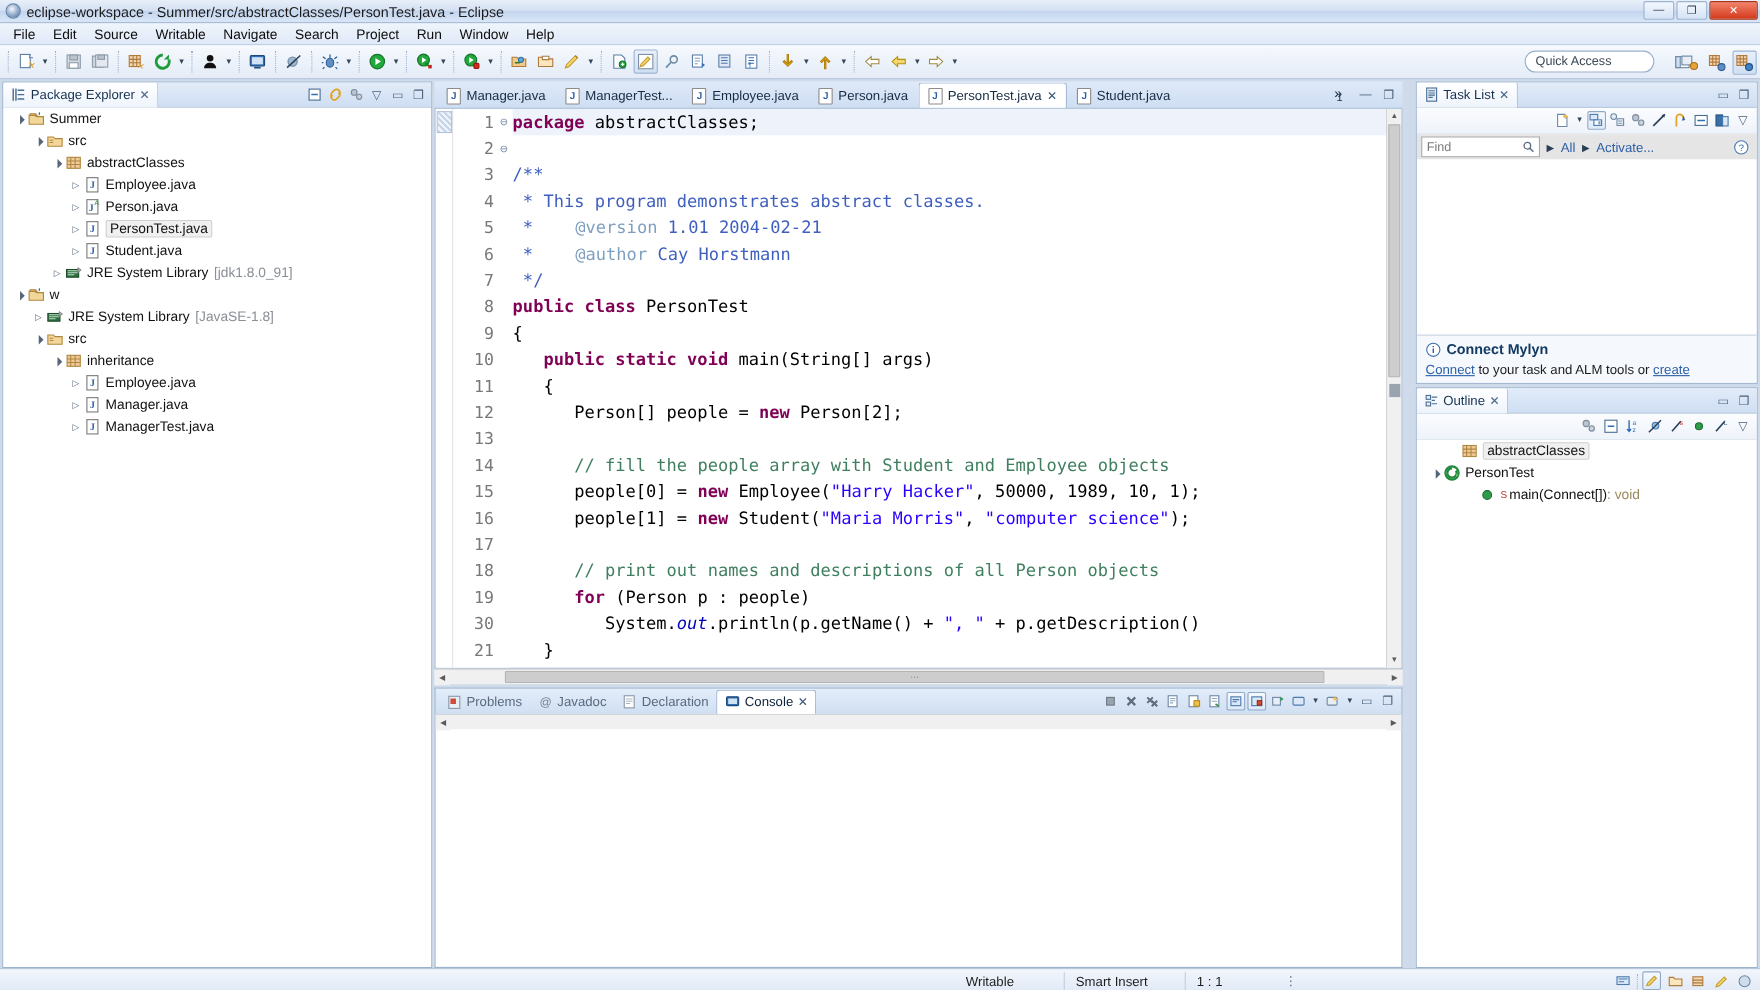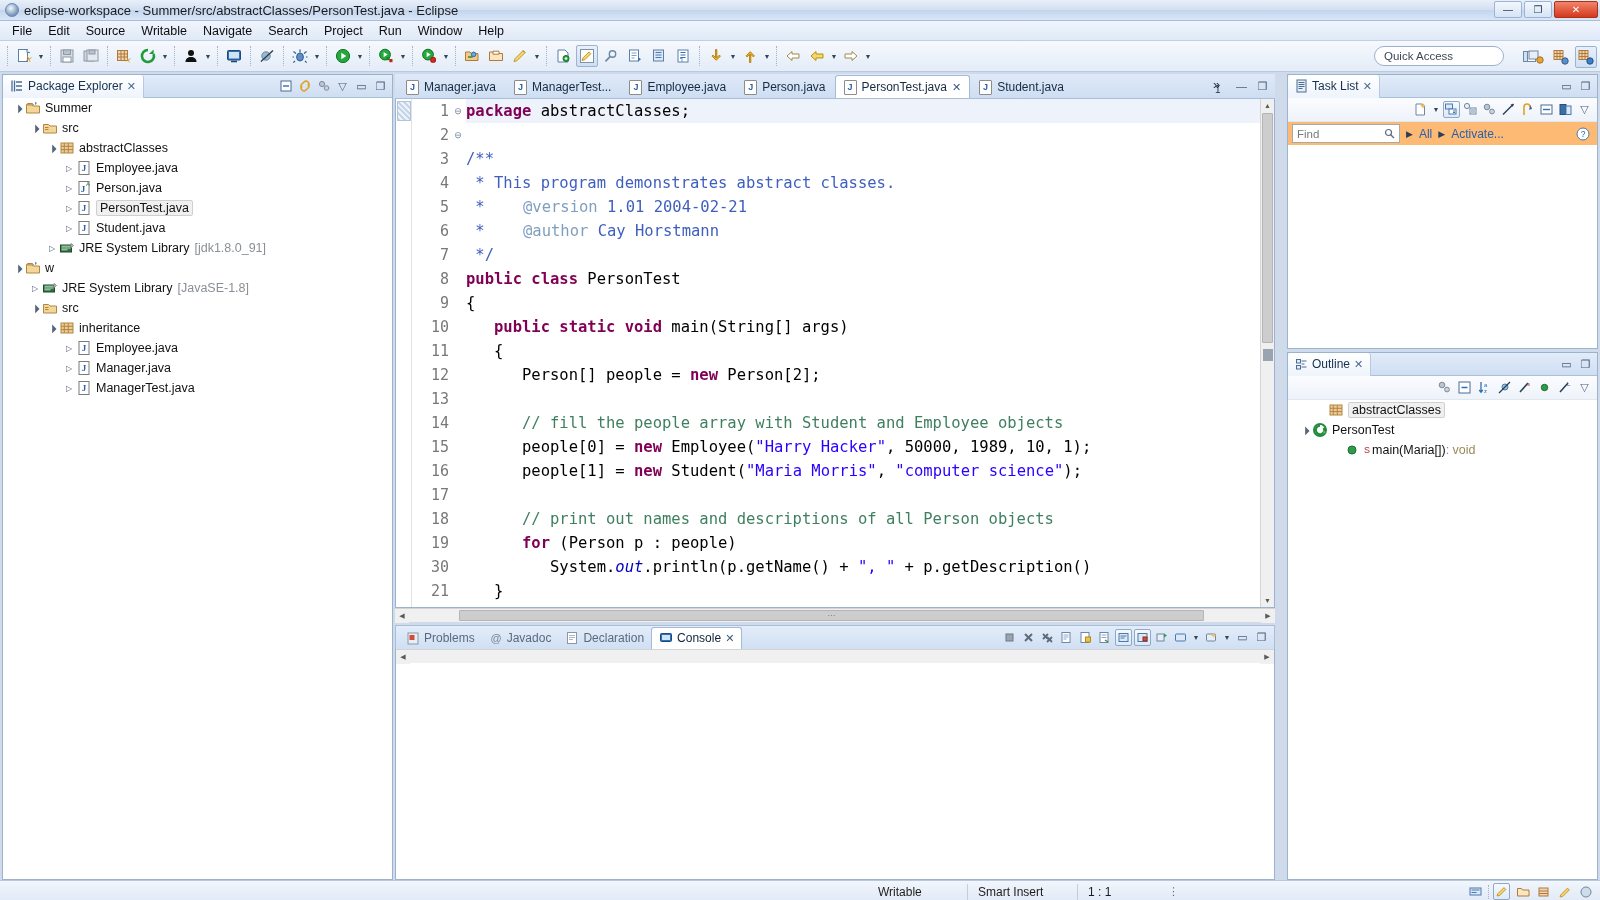--- a/index.html
+++ b/index.html
@@ -57,21 +57,21 @@
   .tbi {
     width: 22px; height: 22px; margin: 0 1px;
     display: flex; align-items: center; justify-content: center;
     border: 1px solid transparent; border-radius: 2px;
     font-size: 13px; line-height: 1;
   }
   .tbi.pressed { border-color: #9ab3d3; background: linear-gradient(to bottom,#e8f0fb,#cfdff3); }
   .tbarrow { width: 10px; height: 22px; display:flex; align-items:center; justify-content:center; color:#35465c; font-size:7px; }
   #quickaccess {
     position: absolute; right: 96px; top: 5px;
-    width: 130px; height: 20px;
+    width: 118px; height: 20px;
     border: 1px solid #9bb0cc; border-radius: 10px; background: #fff;
     display: flex; align-items: center; padding-left: 9px;
     font-size: 11.5px; color: #3c4856;
   }
   
   #workbench { height: 808px; display: flex; background: #cfdaea; }
   
   #leftpanel { width: 393px; display: flex; flex-direction: column; padding: 2px 0 0 2px; }
   .view {
     background: #fdfdfd;
@@ -178,21 +178,21 @@
   #rightpanel { width: 325px; display: flex; flex-direction: column; padding: 2px 2px 0 12px; }
   #tasklist { height: 275px; }
   #tl-toolbar {
     height: 24px; display: flex; align-items: center; justify-content: flex-end;
     gap: 2px; padding-right: 4px;
     background: linear-gradient(to bottom,#fbfcfe,#eef3fa);
     border-bottom: 1px solid #e0e7f0;
   }
   #tl-find {
     height: 23px; display: flex; align-items: center; gap: 6px;
-    padding: 2px 4px; background: #fdba74;
+    padding: 2px 4px; background: #e5e5e5;
   }
   .findbox {
     width: 108px; height: 19px; border: 1px solid #a9a9a9; background: #fff;
     display: flex; align-items: center; padding: 0 4px; font-size: 11.5px; color: #7a7a7a;
   }
   .lnk { color: #2b5fa8; }
   .lnk.u { text-decoration: underline; }
   #mylyn-box { border-top: 1px solid #b9c8da; background: #f5f8fc; padding: 5px 8px; }
   #outlineview { flex: 1; margin-top: 3px; }
   #ol-toolbar {
@@ -983,20 +983,34 @@
         <span style="color:#2a3f57; font-size:9px;">▶</span>
         <span class="lnk">Activate...</span>
         <span style="margin-left:auto; margin-right:3px;">
           <svg width="14" height="14" viewBox="0 0 14 14">
               <circle cx="7" cy="7" r="6" fill="#fff" stroke="#4a79ad"></circle>
               <text x="7" y="10.2" font-size="8.5" fill="#2a5f9e" text-anchor="middle" font-family="Liberation Sans">?</text>
             </svg>
         </span>
       </div>
       <div class="view-body"></div>
+      <div id="mylyn-box">
+        <div style="display:flex; align-items:center; gap:5px;">
+          <span>
+            <svg width="14" height="14" viewBox="0 0 14 14">
+                <circle cx="7" cy="7" r="6" fill="#fff" stroke="#3d6fa8"></circle>
+                <path d="M7 5.8v4M7 3.6v1" stroke="#2a5f9e" stroke-width="1.3"></path>
+              </svg>
+          </span>
+          <span style="font-weight:bold; color:#123a63; font-size:13px;">Connect Mylyn</span>
+        </div>
+        <div style="margin-top:4px; font-size:12px; color:#1c1c1c; white-space:nowrap;">
+          <span class="lnk u">Connect</span><span> to your task and ALM tools or </span><span class="lnk u">create</span>
+        </div>
+      </div>
     </div>
 
     <div class="view" id="outlineview">
       <div class="view-tabbar">
         <div class="view-tab">
           <span>
             <svg width="13" height="13" viewBox="0 0 13 13">
                 <rect x="1.5" y="1.5" width="4" height="3.5" fill="#e8eef6" stroke="#4a6d93"></rect>
                 <rect x="1.5" y="7.5" width="4" height="3.5" fill="#e8eef6" stroke="#4a6d93"></rect>
                 <path d="M6.5 3h5M6.5 9h5M6.5 6h3" stroke="#4a6d93"></path>
@@ -1078,21 +1092,21 @@
             <span class="tlabel">PersonTest</span>
           </div>
           <div class="trow" style="padding-left: 42px;">
             <span class="arrow"></span>
             <span class="ticon">
               <svg width="16" height="16" viewBox="0 0 16 16">
                 <circle cx="8" cy="8" r="4" fill="#2e9c4a" stroke="#1c6e31"></circle>
               </svg>
             </span>
             <span style="color: rgb(184, 41, 42); font-size: 9px; vertical-align: super; margin-right: 2px;">S</span>
-            <span class="tlabel">main(Maria[])</span>
+            <span class="tlabel">main(Connect[])</span>
             <span style="color: rgb(154, 138, 90);"> : void</span>
           </div>
         </div>
     </div>
   </div>
 </div>
 
 <div id="statusbar">
   <div style="width:868px;"></div>
   <div class="st-cell" style="width:100px;">Writable</div>

